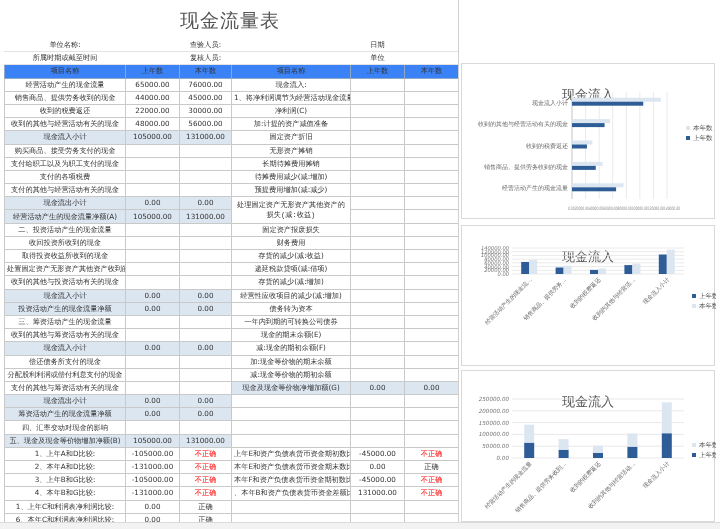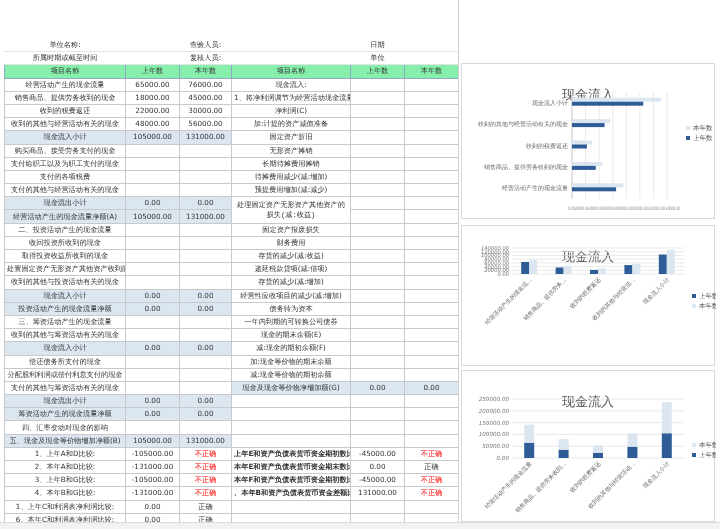--- a/index.html
+++ b/index.html
@@ -17,25 +17,25 @@
   table.grid {
     position: absolute; left: 4px; top: 38px; border-collapse: collapse;
     table-layout: fixed; width: 454px;
   }
   table.grid td {
     height: 12.2px; padding: 0 2px; font-size: 7.2px; text-align: center;
     white-space: nowrap; overflow: hidden; line-height: 12px;
     border: 1px solid #c9c9c9; color: #333;
   }
   table.grid tr.meta td { border-color: #ffffff; border-bottom: 1px solid #e3e3e3; }
-  table.grid td.hdr { background: #86efac; border-color: #8ea9c8; }
+  table.grid td.hdr { background: #3b82f6; border-color: #8ea9c8; }
   table.grid td.blue { background: #dce6f1; }
   table.grid td.num { font-size: 7.2px; }
   table.grid td.bad { color: #ff0000; }
-  table.grid td.left { text-align: left; font-weight: bold; }
+  table.grid td.left { text-align: left; }
   table.grid td.tall { line-height: 10px; white-space: normal; font-family: Liberation Mono, monospace; }
   .charts-bg {
     position: absolute; left: 458px; top: 0; width: 262px; height: 529px;
     background: #ffffff; border-left: 1px solid #d0d0d0;
   }
   .chart {
     position: absolute; left: 461px; width: 254px; background: #fff;
     border: 1px solid #d9d9d9; box-sizing: border-box;
   }
   .chart .ctitle {
@@ -45,20 +45,21 @@
   .chart svg { position: absolute; left: 0; top: 0; }
   .bottom-strip {
     position: absolute; left: 0; top: 522px; width: 720px; height: 7px;
     background: #f2f2f2; border-top: 1px solid #dadada;
   }
 </style>
 </head>
 <body>
 
 <div class="sheet">
+  <div class="title">现金流量表</div>
 
   <table class="grid">
     <colgroup>
       <col style="width:121px">
         <col style="width:54px">
         <col style="width:52px">
       <col style="width:119px">
         <col style="width:54px">
         <col style="width:54px">
     </colgroup>
@@ -90,21 +91,21 @@
     <tr>
           <td>经营活动产生的现金流量</td>
           <td class="num">65000.00</td>
           <td class="num">76000.00</td>
           <td>现金流入:</td>
           <td class="num"></td>
           <td class="num"></td>
         </tr>
         <tr>
           <td>销售商品、提供劳务收到的现金</td>
-          <td class="num">18000.00</td>
+          <td class="num">44000.00</td>
           <td class="num">45000.00</td>
           <td>1、将净利润调节为经营活动现金流量:</td>
           <td class="num"></td>
           <td class="num"></td>
         </tr>
         <tr>
           <td>收到的税费返还</td>
           <td class="num">22000.00</td>
           <td class="num">30000.00</td>
           <td>净利润(C)</td>

